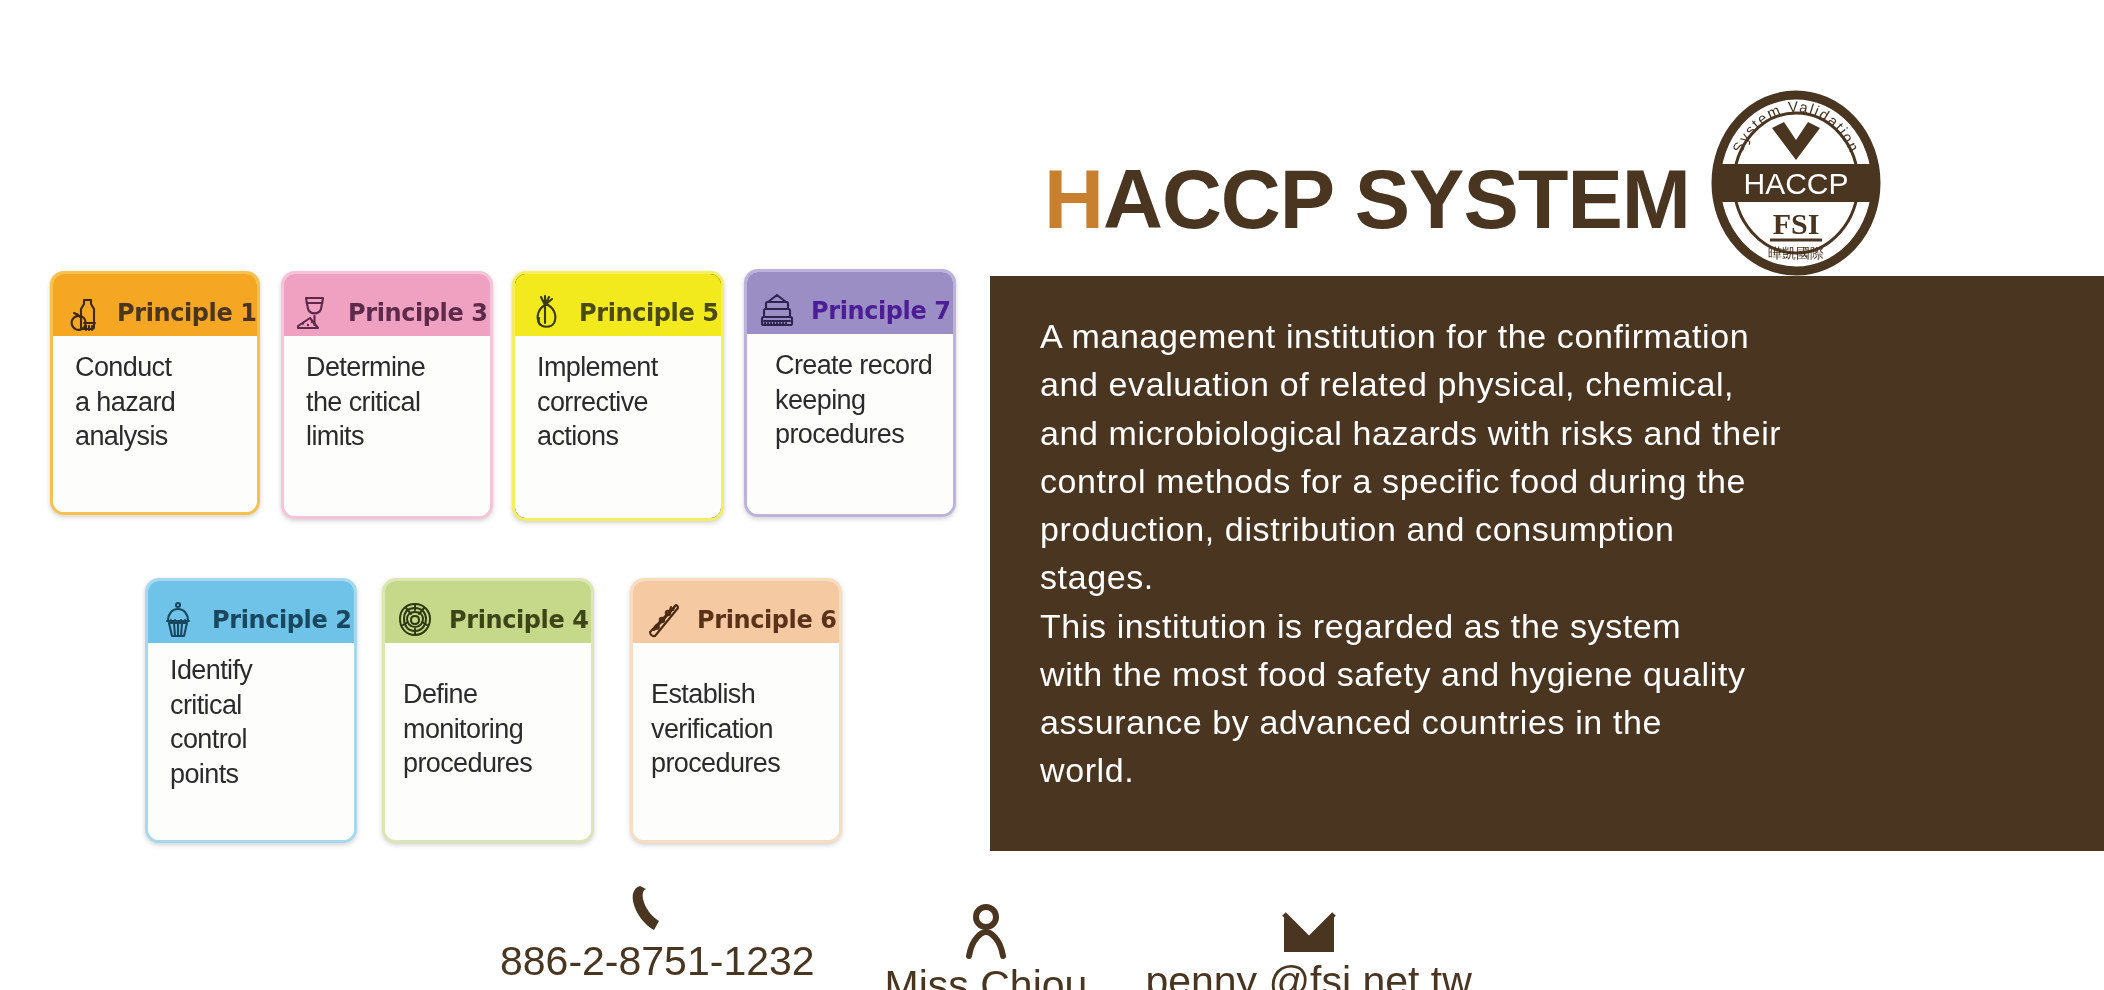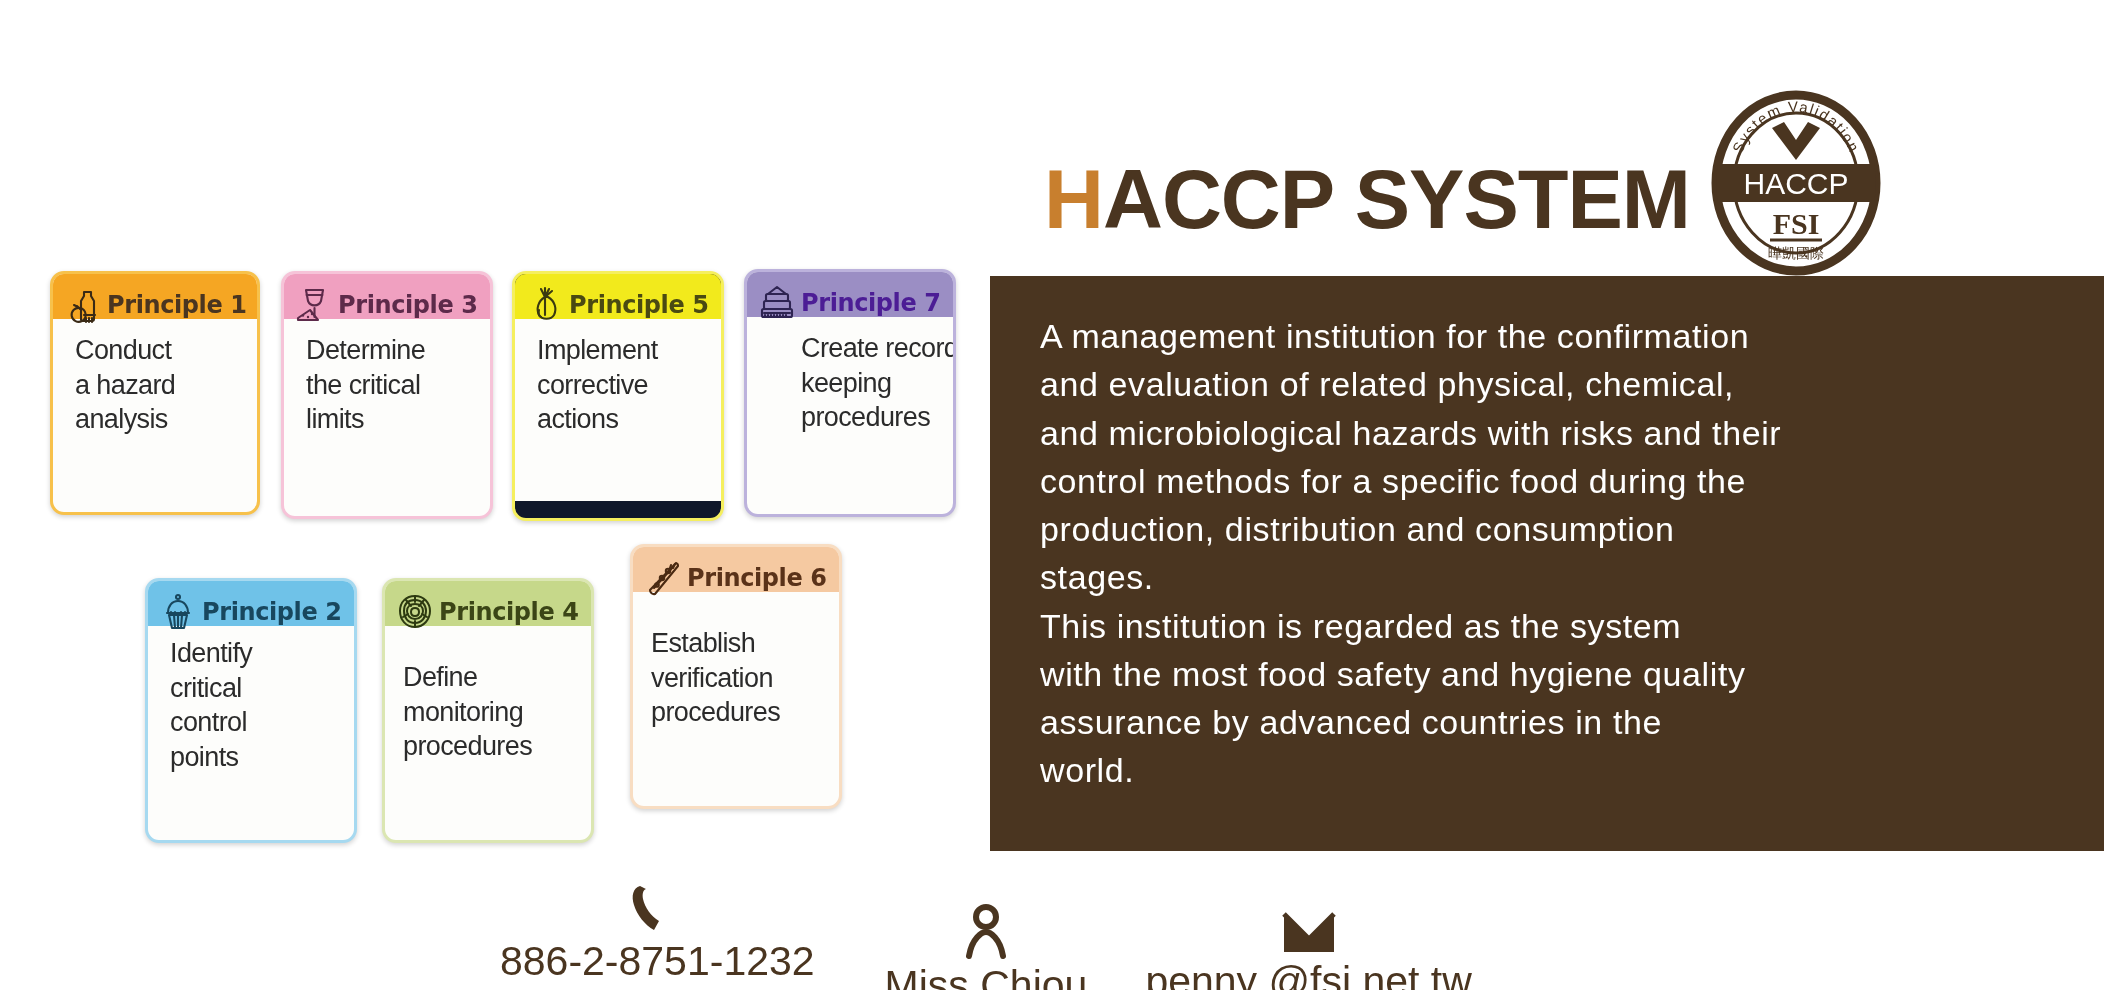--- a/index.html
+++ b/index.html
@@ -14,24 +14,24 @@
 
   
   .card{
     position:absolute;
     border-radius:14px;
     overflow:hidden;
     box-shadow:0 2px 5px rgba(0,0,0,.18);
     box-sizing:border-box;
   }
   .card .hdr{
-    height:45px;
+    height:62px;
     display:flex;
     align-items:center;
-    gap:2px;
+    gap:12px;
     padding:16px 10px 0 8px;
     box-sizing:border-box;
   }
   .card .hdr .ico{
     width:44px;height:44px;flex:0 0 44px;
     display:flex;align-items:center;justify-content:center;
   }
   .card .hdr .ico svg{width:42px;height:42px;display:block;}
   .card .hdr .lbl{
     font-size:24px;
@@ -236,21 +236,21 @@
           <rect x="10" y="12" width="22" height="7" rx="1.5"></rect>
           <rect x="8" y="19" width="26" height="8" rx="1.5"></rect>
           <rect x="6" y="27" width="30" height="8" rx="1.5"></rect>
           <path d="M8 31 h26"></path>
           <path d="M9 33 v2 M12 33 v2 M15 33 v2 M18 33 v2 M21 33 v2 M24 33 v2 M27 33 v2 M30 33 v2"></path>
         </g>
           </svg>
       </span>
       <span class="lbl" style="color:#4c1d95;">Principle 7</span>
     </div>
-    <div class="body" style="padding-left:18px;margin-left:36px;">
+    <div class="body" style="padding-left:28px;">
       <span class="ln">Create record</span>
       <span class="ln">keeping</span>
       <span class="ln">procedures</span>
     </div>
   </div>
 
   <div class="card" style="left:145px;top:578px;width:212px;height:265px;border:3px solid #a6d9f0;background:#fdfdfb;">
     <div class="hdr" style="background:#6fc2e8;">
       <span class="ico">
         <svg viewBox="0 0 42 42">
@@ -292,21 +292,21 @@
       </span>
       <span class="lbl" style="color:#3b4516;">Principle 4</span>
     </div>
     <div class="body" style="padding-top:34px;padding-left:18px;">
       <span class="ln">Define</span>
       <span class="ln">monitoring</span>
       <span class="ln">procedures</span>
     </div>
   </div>
 
-  <div class="card" style="left:630px;top:544px;width:212px;height:265px;border:3px solid #f8ddc2;background:#fdfdfb;">
+  <div class="card" style="left:630px;top:578px;width:212px;height:265px;border:3px solid #f8ddc2;background:#fdfdfb;">
     <div class="hdr" style="background:#f5c9a1;">
       <span class="ico">
         <svg viewBox="0 0 42 42">
             <g fill="none" stroke="#4a2a12" stroke-width="2.1" stroke-linecap="round" stroke-linejoin="round">
           <path d="M34 6 L8 33 a4 4 0 0 0 5 4 L36 9 a3 3 0 0 0-2-3 z"></path>
           <path d="M31 10 L12 31"></path>
           <circle cx="26" cy="14" r="2.2"></circle>
           <circle cx="20" cy="21" r="2.2"></circle>
           <circle cx="15" cy="28" r="1.8"></circle>
           <path d="M33 7 l-2 4 M29 8 l-1 3"></path>

